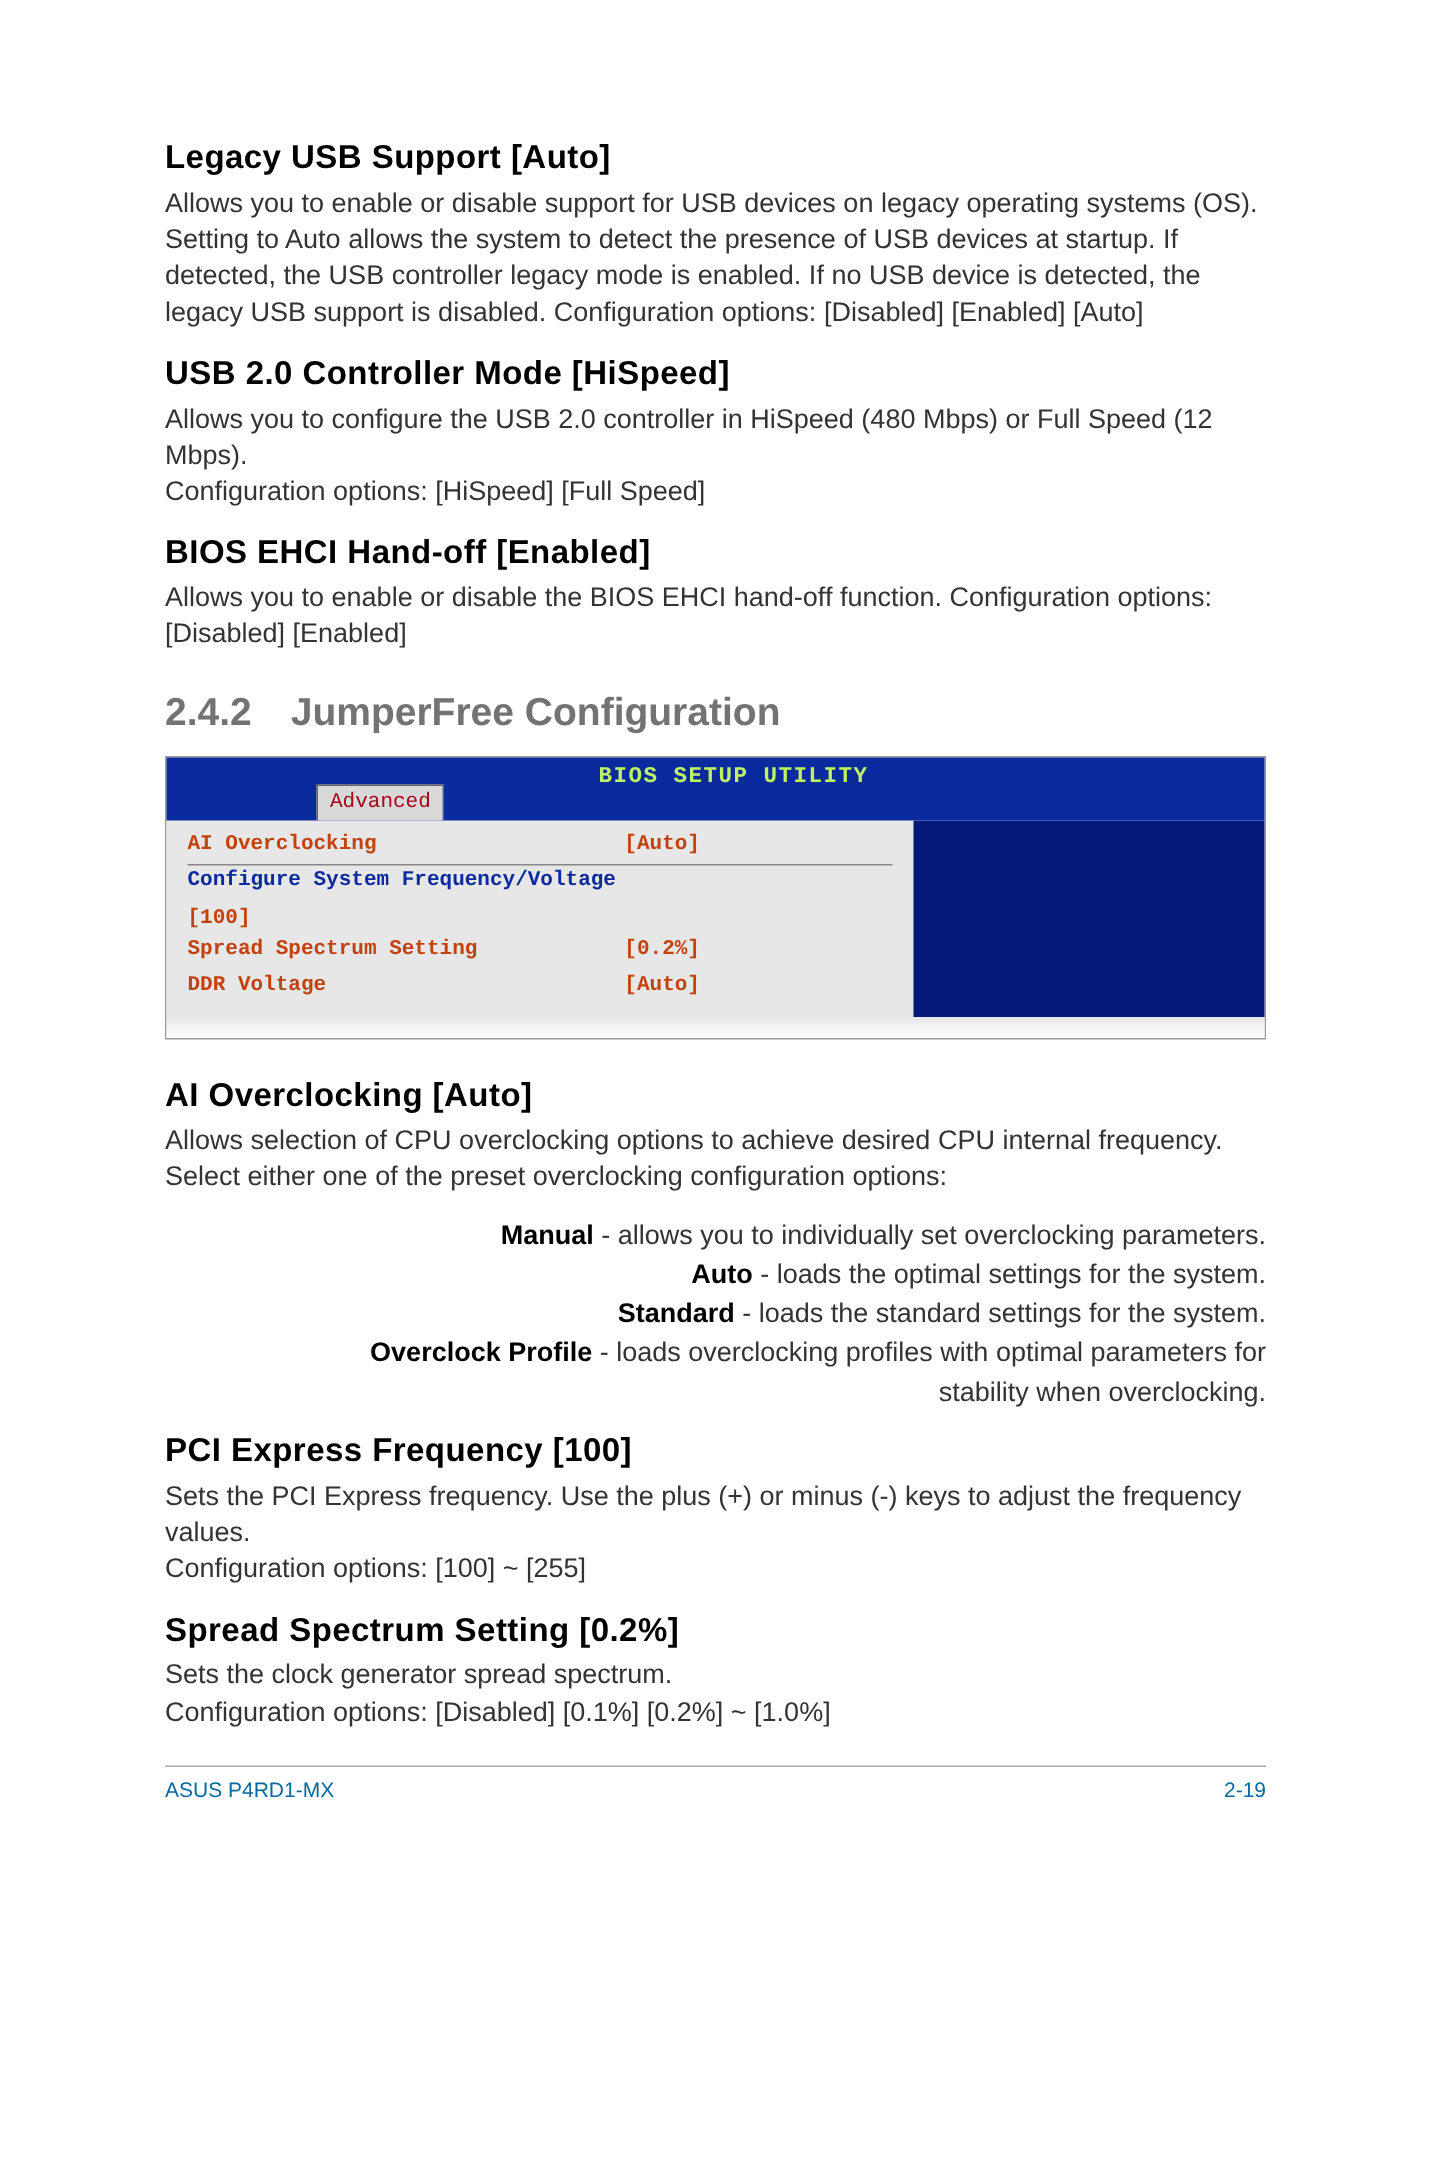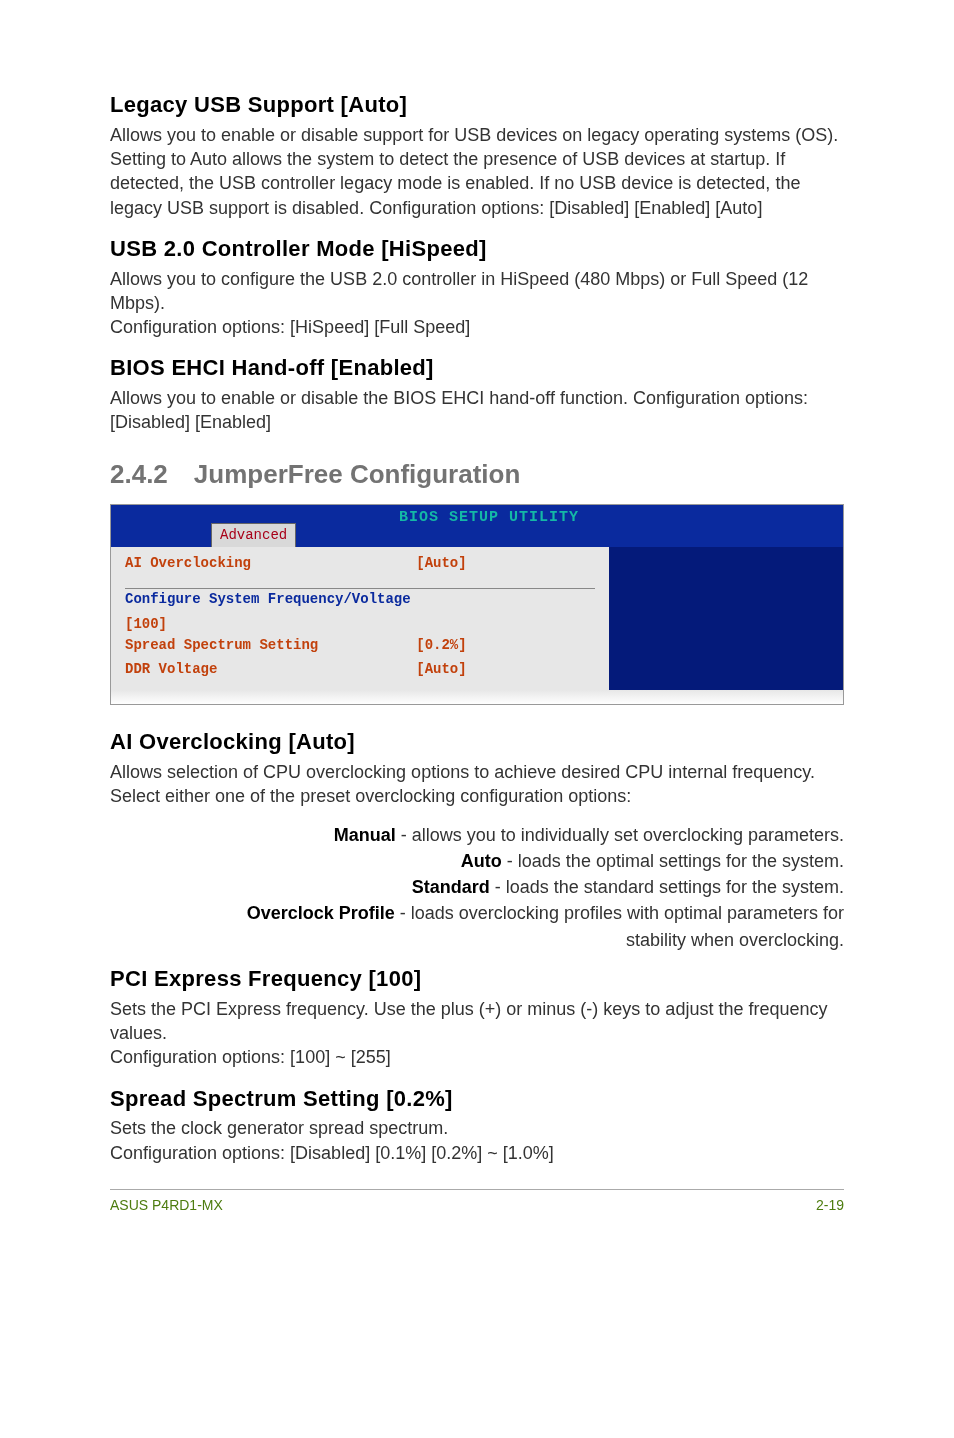--- a/index.html
+++ b/index.html
@@ -37,21 +37,21 @@
     background: #fdfdfd;
   }
   .bios-titlebar {
     background: #0a2a9e;
     color: #fff;
     padding: 3px 0 0 0;
     position: relative;
     height: 42px;
   }
   .bios-titlebar-title {
-    color: #14b8a6;
+    color: #bef264;
     font-weight: bold;
     text-align: center;
     letter-spacing: 1px;
     font-size: 15px;
     padding-left: 24px;
   }
   .bios-tab {
     position: absolute;
     left: 100px;
     bottom: 0;
@@ -82,39 +82,39 @@
     font-weight: bold;
     padding: 1px 0;
   }
   .bios-row .label { flex: 0 0 62%; }
   .bios-row .val { flex: 1; }
   .bios-divider {
     color: #0a2a9e;
     font-weight: bold;
     padding: 1px 0;
     border-top: 1px solid #888;
-    margin-top: 14px;
+    margin-top: 2px;
   }
   .bios-bottom-fade {
     height: 14px;
     background: linear-gradient(#e7e7e7, #fff);
   }
   .def-item { margin-bottom: 2px; text-align: right; }
   .def-term { font-weight: bold; color: #000; }
   .def-indent { padding-left: 44px; }
   .spacer-sm { height: 10px; }
   .spacer-xs { height: 4px; }
   .footer {
     border-top: 1px solid #aaa;
     margin-top: 24px;
     padding-top: 6px;
     display: flex;
     justify-content: space-between;
     font-size: 14px;
-    color: #4d7c0f;
+    color: #0369a1;
   }
 </style>
 </head>
 <body>
 
 <h2 class="section-heading">Legacy USB Support [Auto]</h2>
 <p class="body">Allows you to enable or disable support for USB devices on legacy operating systems (OS). Setting to Auto allows the system to detect the presence of USB devices at startup. If detected, the USB controller legacy mode is enabled. If no USB device is detected, the legacy USB support is disabled. Configuration options: [Disabled] [Enabled] [Auto]</p>
 
 <h2 class="section-heading">USB 2.0 Controller Mode [HiSpeed]</h2>
 <p class="body-tight">Allows you to configure the USB 2.0 controller in HiSpeed (480 Mbps) or Full Speed (12 Mbps).</p>

